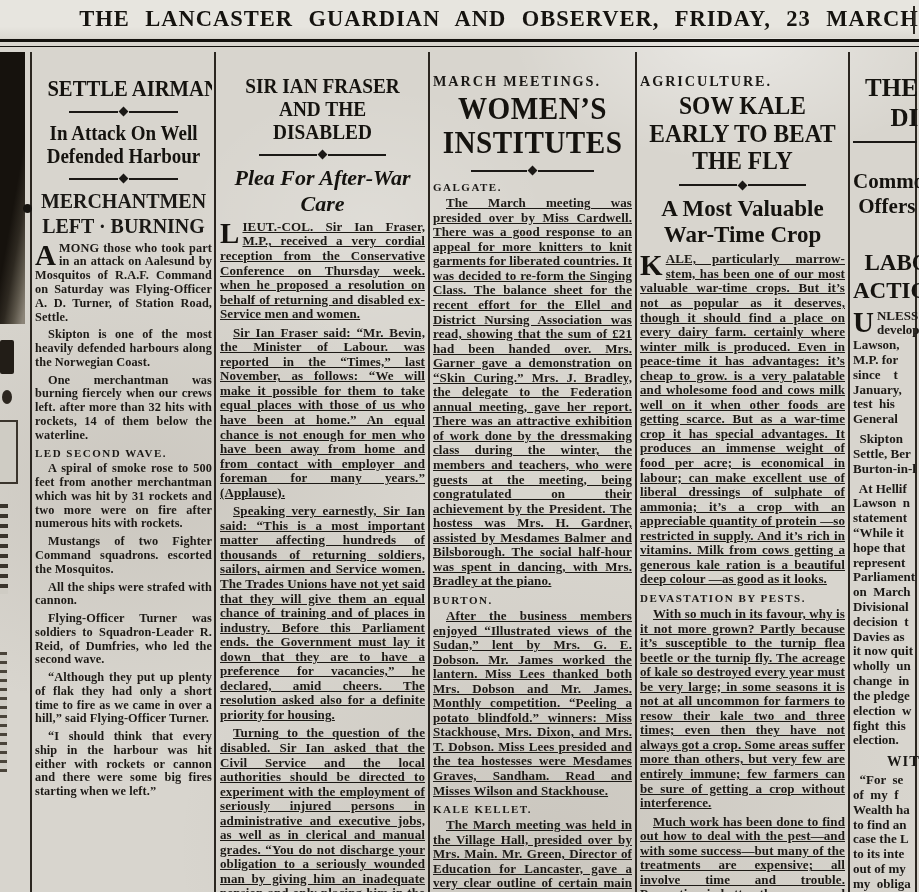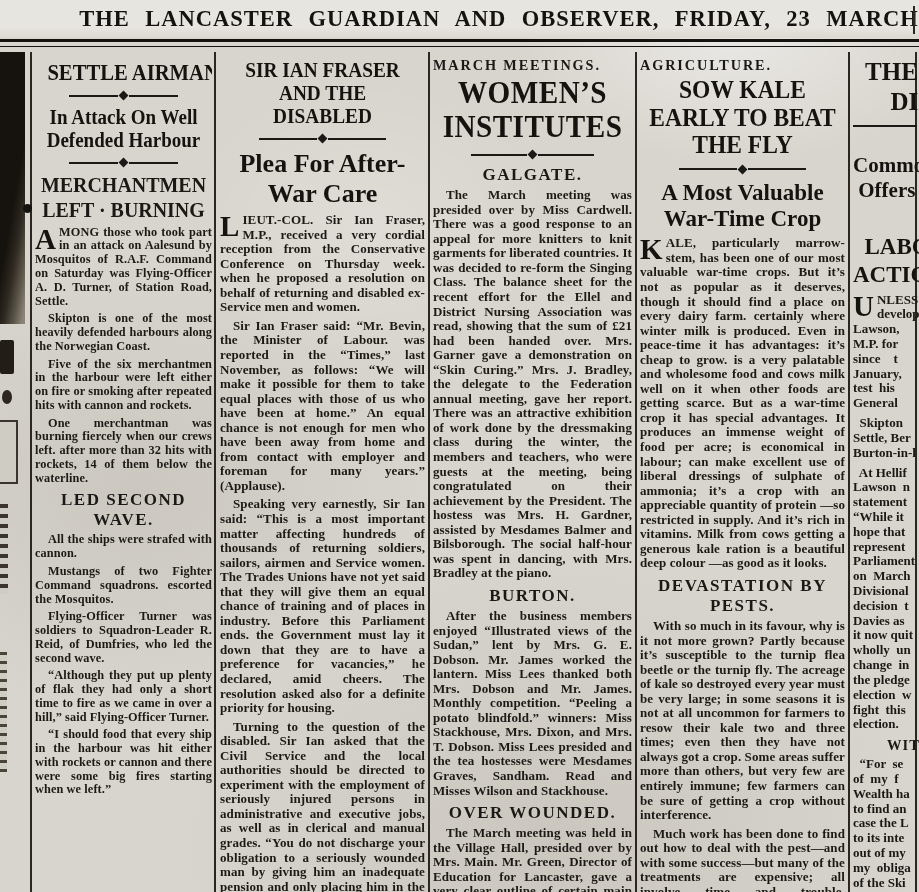--- a/index.html
+++ b/index.html
@@ -30,47 +30,47 @@
   .edge{position:absolute;left:0;top:52px;bottom:0;width:29px;overflow:hidden;}
   .edge .photo{position:absolute;top:0;left:0;width:25px;height:272px;
     background:linear-gradient(100deg,#16120d 55%,#2e2921 70%,#5c564a 84%,#8b8478 96%);}
   .edge .blob1{position:absolute;top:288px;left:0;width:14px;height:34px;background:#221d17;border-radius:2px;}
   .edge .blob2{position:absolute;top:338px;left:2px;width:10px;height:14px;background:#2c261f;border-radius:50%;}
   .edge .frame{position:absolute;top:368px;left:-8px;width:22px;height:60px;border:2px solid #3a342c;background:#cfccc4;}
   .edge .blob3{position:absolute;top:452px;left:0;width:8px;height:90px;background:repeating-linear-gradient(180deg,#3a342c 0 4px,#cfccc4 4px 10px);}
   .edge .blob4{position:absolute;top:600px;left:0;width:7px;height:120px;background:repeating-linear-gradient(180deg,#4a443a 0 3px,#cfccc4 3px 9px);}
   .dot-artifact{position:absolute;left:23px;top:204px;width:9px;height:9px;border-radius:50%;background:#15130f;}
   
-  .col{position:absolute;top:52px;bottom:0;overflow:hidden;padding-top:5px;box-sizing:border-box;}
+  .col{position:absolute;top:68px;bottom:0;overflow:hidden;padding-top:5px;box-sizing:border-box;}
   .c1{left:35px;width:177px;}
   .c2{left:220px;width:205px;}
   .c3{left:433px;width:199px;}
   .c4{left:640px;width:205px;}
   .c5{left:853px;width:130px;}
   
   .kicker{font-weight:700;font-size:15px;letter-spacing:2px;margin:0 0 2px 0;white-space:nowrap;transform:scaleX(.95);transform-origin:left;}
   .h-main{font-weight:700;text-align:center;line-height:1.1;margin:2px 0;transform-origin:center;color:#15130f;}
   .c1 .h-main{font-size:24px;transform:scaleX(.86);white-space:nowrap;}
   .c2 .h-main{font-size:21px;transform:scaleX(.92);}
   .c3 .h-main{font-size:31px;transform:scaleX(.94);letter-spacing:.5px;}
   .c4 .h-main{font-size:25px;transform:scaleX(.94);}
   .deck{font-weight:700;text-align:center;line-height:1.15;margin:4px 0;transform-origin:center;color:#15130f;}
   .c1 .deck{font-size:20px;transform:scaleX(.95);}
-  .c2 .deck{font-size:26px;}
+  .c2 .deck{font-size:22px;font-style:italic;}
   .c4 .deck{font-size:23px;}
   .subhead{font-weight:700;text-align:center;font-size:21px;line-height:1.15;margin:6px 0 4px;transform:scaleX(.95);}
-  .crosshead{font-weight:700;text-align:center;font-size:17px;letter-spacing:1.5px;margin:5px 0 3px;}
+  .crosshead{font-weight:700;font-size:11px;letter-spacing:1.5px;margin:5px 0 3px;}
   
   .orn{display:flex;align-items:center;margin:7px auto;width:62%;}
   .orn .bar{flex:1;height:2px;background:#1b1916;}
   .orn .di{width:7px;height:7px;background:#1b1916;transform:rotate(45deg);margin:0 2px;flex:0 0 auto;}
   
   .col p{margin:0 0 4px 0;text-align:justify;font-weight:700;color:#1d1a16;}
   .c1 p{font-size:12.3px;line-height:1.12;letter-spacing:.1px;}
-  .c2 p,.c3 p,.c4 p{font-size:13px;line-height:1.12;letter-spacing:.1px;}
+  .c2 p,.c3 p,.c4 p{font-size:13px;line-height:1.12;letter-spacing:.1px;text-decoration:underline;}
   .col p.ind{text-indent:13px;}
   .dropcap{float:left;font-size:29px;line-height:24px;font-weight:700;margin:1px 3px 0 0;color:#15130f;}
   
   .c5 .h5{font-weight:700;white-space:pre;line-height:1.2;margin:0 0 4px;color:#15130f;}
   .c5 .h5.a{font-size:25px;}
   .c5 .h5.b{font-size:21px;margin-top:26px;}
   .c5 .h5.c{font-size:23px;margin-top:30px;}
   .c5 .c5rule{height:2px;background:#1b1916;margin:8px 0 2px -6px;width:70px;}
   .c5 .pre{white-space:pre;font-weight:700;font-size:13px;line-height:1.14;margin:0 0 5px;}
   .c5 .c5cross{font-weight:700;font-size:14.5px;letter-spacing:1px;margin:4px 0 3px 34px;white-space:pre;}
@@ -113,28 +113,28 @@
       </div>
     <h2 class="deck">In Attack On Well Defended Harbour</h2>
     <div class="orn">
         <i class="bar"></i>
         <i class="di"></i>
         <i class="bar"></i>
       </div>
     <h3 class="subhead">MERCHANTMEN LEFT · BURNING</h3>
     <p><span class="dropcap">A</span><span>MONG those who took part in an attack on Aalesund by Mosquitos of R.A.F. Command on Saturday was Flying-Officer A. D. Turner, of Station Road, Settle.</span></p>
     <p class="ind">Skipton is one of the most heavily defended harbours along the Norwegian Coast.</p>
-    <p class="ind">Five of the six merchantmen in the harbour were left either on fire or smoking after repeated hits with cannon and rockets.</p>
     <p class="ind">One merchantman was burning fiercely when our crews left. after more than 32 hits with rockets, 14 of them below the waterline.</p>
     <h4 class="crosshead">LED SECOND WAVE.</h4>
+    <p class="ind">A spiral of smoke rose to 500 feet from another merchantman which was hit by 31 rockets and two more were on fire after numerous hits with rockets.</p>
+    <p class="ind">Mustangs of two Fighter Command squadrons. escorted the Mosquitos.</p>
     <p class="ind">All the ships were strafed with cannon.</p>
-    <p class="ind">Mustangs of two Fighter Command squadrons. escorted the Mosquitos.</p>
     <p class="ind">Flying-Officer Turner was soldiers to Squadron-Leader R. Reid, of Dumfries, who led the second wave.</p>
     <p class="ind">“Although they put up plenty of flak they had only a short time to fire as we came in over a hill,” said Flying-Officer Turner.</p>
-    <p class="ind">“I should food that every ship in the harbour was hit either with rockets or cannon and there were some big fires starting when we left.”</p>
+    <p class="ind">“I should think that every ship in the harbour was hit either with rockets or cannon and there were some big fires starting when we left.”</p>
 
   </article>
 
   <article class="col c2">
     <h1 class="h-main">SIR IAN FRASER AND THE DISABLED</h1>
     <div class="orn">
         <i class="bar"></i>
         <i class="di"></i>
         <i class="bar"></i>
       </div>
@@ -150,21 +150,21 @@
     <h1 class="h-main">WOMEN’S INSTITUTES</h1>
     <div class="orn">
         <i class="bar"></i>
         <i class="di"></i>
         <i class="bar"></i>
       </div>
     <h4 class="crosshead">GALGATE.</h4>
     <p class="ind">The March meeting was presided over by Miss Cardwell. There was a good response to an appeal for more knitters to knit garments for liberated countries. It was decided to re-form the Singing Class. The balance sheet for the recent effort for the Ellel and District Nursing Association was read, showing that the sum of £21 had been handed over. Mrs. Garner gave a demonstration on “Skin Curing.” Mrs. J. Bradley, the delegate to the Federation annual meeting, gave her report. There was an attractive exhibition of work done by the dressmaking class during the winter, the members and teachers, who were guests at the meeting, being congratulated on their achievement by the President. The hostess was Mrs. H. Gardner, assisted by Mesdames Balmer and Bilsborough. The social half-hour was spent in dancing, with Mrs. Bradley at the piano.</p>
     <h4 class="crosshead">BURTON.</h4>
     <p class="ind">After the business members enjoyed “Illustrated views of the Sudan,” lent by Mrs. G. E. Dobson. Mr. James worked the lantern. Miss Lees thanked both Mrs. Dobson and Mr. James. Monthly competition. “Peeling a potato blindfold.” winners: Miss Stackhouse, Mrs. Dixon, and Mrs. T. Dobson. Miss Lees presided and the tea hostesses were Mesdames Graves, Sandham. Read and Misses Wilson and Stackhouse.</p>
-    <h4 class="crosshead">OVER WOUNDED.</h4>
+    <h4 class="crosshead">KALE KELLET.</h4>
     <p class="ind">The March meeting was held in the Village Hall, presided over by Mrs. Main. Mr. Green, Director of Education for Lancaster, gave a very clear outline of certain main factors in the New Education Act and how they would affect the rural school. Votes of thanks were given by Mesdames Stephenson and Wilson. Hostesses were Mrs.</p>
   </article>
 
   <article class="col c4">
     <div class="kicker">AGRICULTURE.</div>
     <h1 class="h-main">SOW KALE EARLY TO BEAT THE FLY</h1>
     <div class="orn">
         <i class="bar"></i>
         <i class="di"></i>
         <i class="bar"></i>

